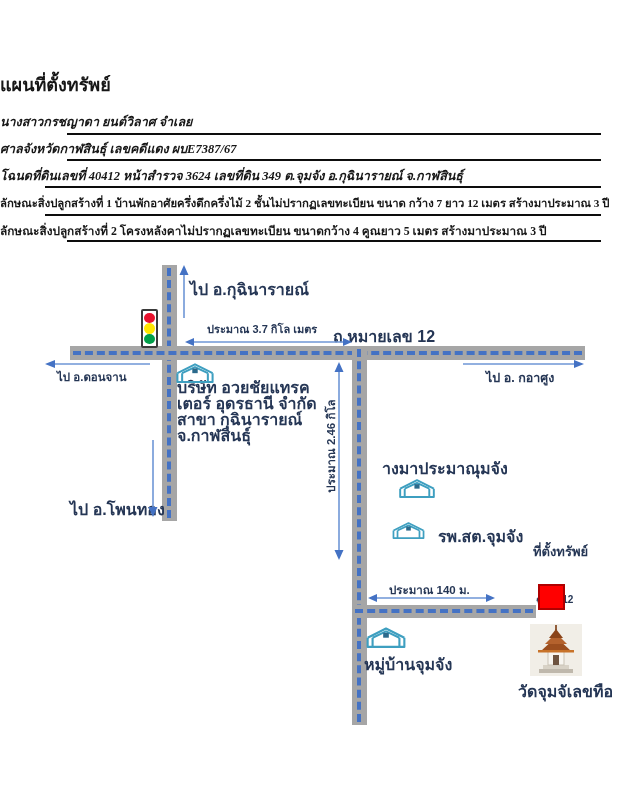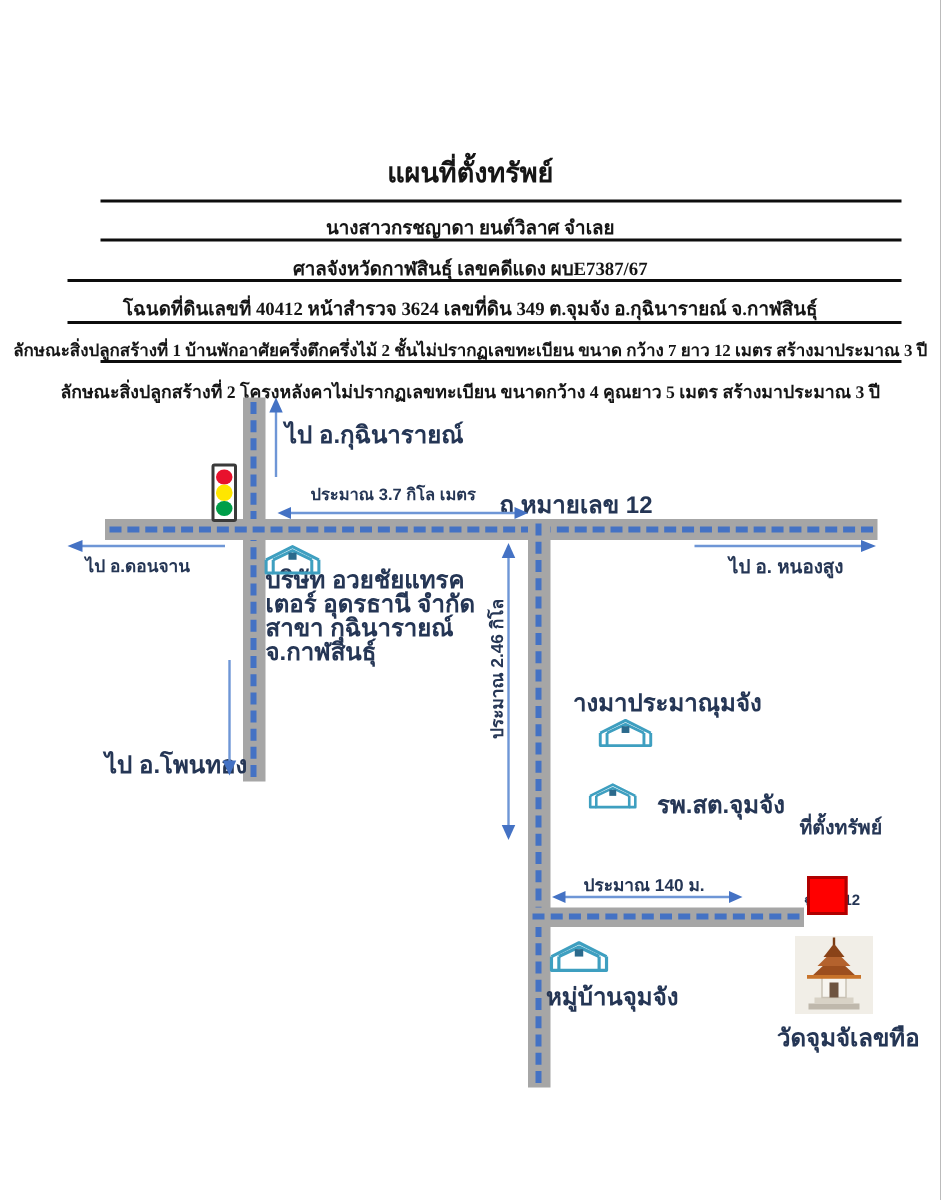--- a/index.html
+++ b/index.html
@@ -2,23 +2,23 @@
 <html><head>
 <meta charset="utf-8">
 <style>
   html,body { margin:0; padding:0; background:#888; }
   .page {
     position:relative; width:627px; height:800px; margin:0 auto;
     background:#ffffff; overflow:hidden;
     font-family:"Liberation Serif", serif; color:#161616;
   }
   
-  .hline { position:absolute; left:0; width:627px; text-align:center; white-space:nowrap; font-weight:bold;margin-top:30px; }
+  .hline { position:absolute; left:0; width:627px; white-space:nowrap; font-weight:bold; }
   .title { top:70px; font-size:18px; }
-  .h12   { font-size:12.5px; }
+  .h12   { font-size:12.5px;font-style:italic; }
   .rule  { position:absolute; height:2px; background:#0d0d0d; }
   
   .road { position:absolute; background:#A6A6A6; }
   .hdash { position:absolute; left:3px; right:3px; top:5px; border-top:4px dashed #4472C4; }
   .vdash { position:absolute; top:3px; bottom:3px; left:5px; border-left:4px dashed #4472C4; }
   .maplabel {
     position:absolute; font-family:"Liberation Sans", sans-serif;
     font-weight:bold; font-size:16px; color:#253655; white-space:nowrap;
   }
   .arrow { position:absolute; overflow:visible; }
@@ -166,21 +166,21 @@
       <rect x="25.2" y="1" width="1.6" height="5" fill="#7A3B12"></rect>
       <rect x="8" y="26" width="36" height="2.5" fill="#C8732A"></rect>
     </svg>
 
     <div class="marker"></div>
 
     <div class="maplabel" style="left:190px; top:277px">ไป อ.กุฉินารายณ์</div>
     <div class="maplabel" style="left:207px; top:320px; font-size:11px">ประมาณ 3.7  กิโล เมตร</div>
     <div class="maplabel" style="left:333px; top:324px">ถ.หมายเลข 12</div>
     <div class="maplabel" style="left:57px; top:368px; font-size:11.5px">ไป อ.ดอนจาน</div>
-    <div class="maplabel" style="left:486px; top:368px; font-size:12.5px">ไป อ. หนองสูง</div>
+    <div class="maplabel" style="left:486px; top:368px; font-size:12.5px">ไป อ. กอาศูง</div>
     <div class="maplabel" style="left:177px; top:380px; line-height:16px">
       <div>บริษัท อวยชัยแทรค</div>
       <div>เตอร์ อุดรธานี จำกัด</div>
       <div>สาขา กุฉินารายณ์</div>
       <div>จ.กาฬสินธุ์</div>
     </div>
     <div class="maplabel" style="left:70px; top:497px">ไป อ.โพนทอง</div>
     <div class="maplabel rot246">ประมาณ  2.46 กิโล</div>
     <div class="maplabel" style="left:382px; top:456px">างมาประมาณุมจัง</div>
     <div class="maplabel" style="left:438px; top:524px">รพ.สต.จุมจัง</div>

